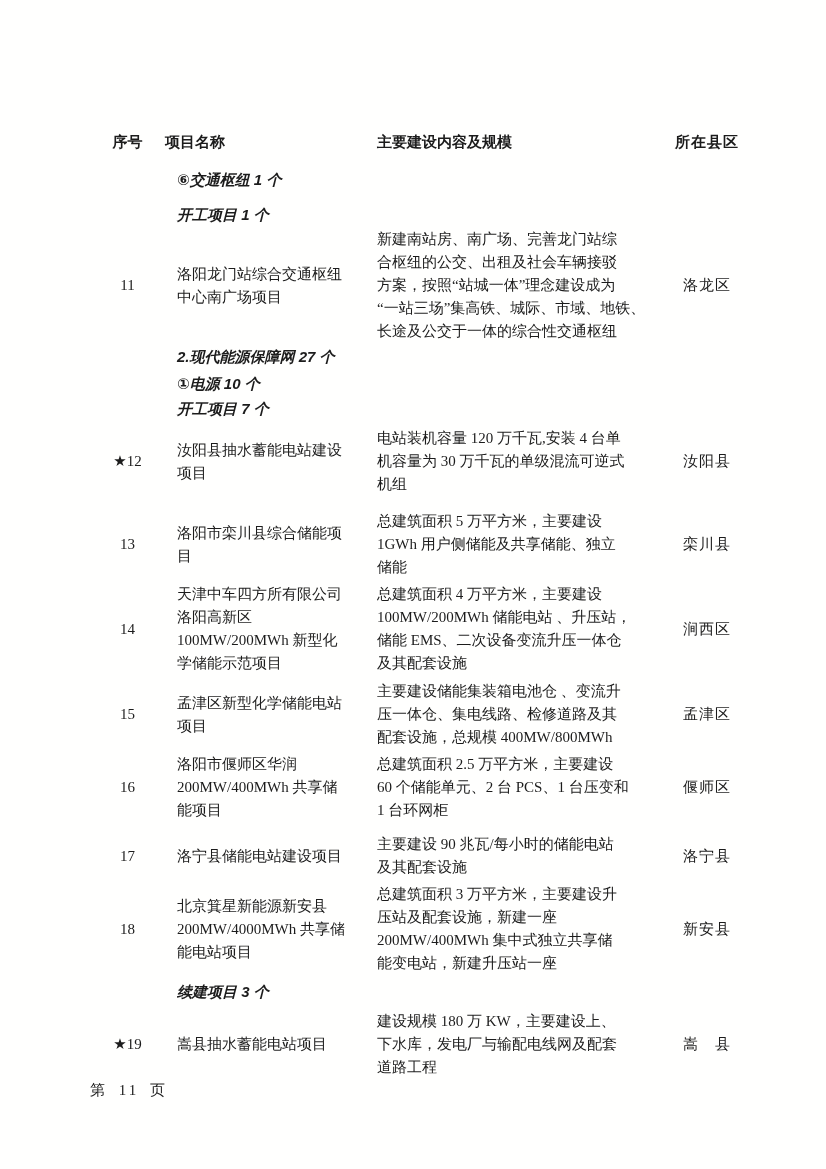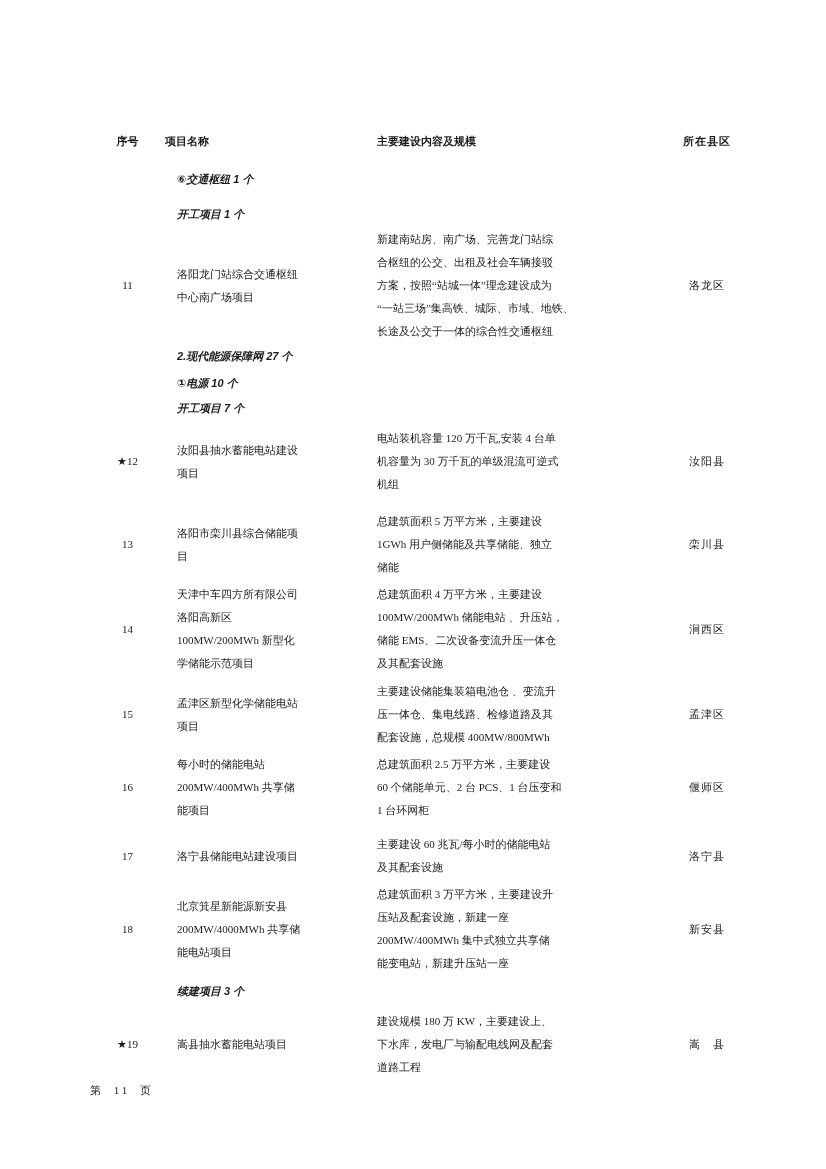--- a/index.html
+++ b/index.html
@@ -3,21 +3,21 @@
 <meta charset="utf-8">
 <style>
   html,body{margin:0;padding:0;background:#ffffff;}
   .page{
     position:relative;
     width:826px;height:1169px;
     box-sizing:border-box;
     background:#fffffe;
     padding:130px 0 0 90px;
     font-family:"Liberation Serif","DejaVu Serif",serif;
-    font-size:11px;
+    font-size:15px;
     line-height:23px;
     color:#1c1c1c;
     overflow:hidden;
   }
   .row{display:flex;align-items:center;}
   .hdr{font-family:"Liberation Sans","DejaVu Sans",sans-serif;font-weight:700;align-items:flex-start;}
   .c-num{width:75px;text-align:center;flex:none;}
   .c-name{width:212px;box-sizing:border-box;padding:0 28px 0 12px;white-space:pre-line;flex:none;}
   .c-content{width:282px;white-space:pre-line;flex:none;}
   .c-county{width:96px;text-align:center;flex:none;letter-spacing:1px;}
@@ -125,33 +125,33 @@
     <div class="c-name">孟津区新型化学储能电站
 项目</div>
     <div class="c-content">主要建设储能集装箱电池仓 、变流升
 压一体仓、集电线路、检修道路及其
 配套设施，总规模 400MW/800MWh</div>
     <div class="c-county">孟津区</div>
   </div>
 
   <div class="row mb11">
     <div class="c-num">16</div>
-    <div class="c-name">每小时的储能电站
+    <div class="c-name">洛阳市偃师区华润
 200MW/400MWh 共享储
 能项目</div>
     <div class="c-content">总建筑面积 2.5 万平方米，主要建设
 60 个储能单元、2 台 PCS、1 台压变和
 1 台环网柜</div>
     <div class="c-county">偃师区</div>
   </div>
 
   <div class="row mb4">
     <div class="c-num">17</div>
     <div class="c-name">洛宁县储能电站建设项目</div>
-    <div class="c-content">主要建设 60 兆瓦/每小时的储能电站
+    <div class="c-content">主要建设 90 兆瓦/每小时的储能电站
 及其配套设施</div>
     <div class="c-county">洛宁县</div>
   </div>
 
   <div class="row mb5">
     <div class="c-num">18</div>
     <div class="c-name">北京箕星新能源新安县
 200MW/4000MWh 共享储
 能电站项目</div>
     <div class="c-content">总建筑面积 3 万平方米，主要建设升

